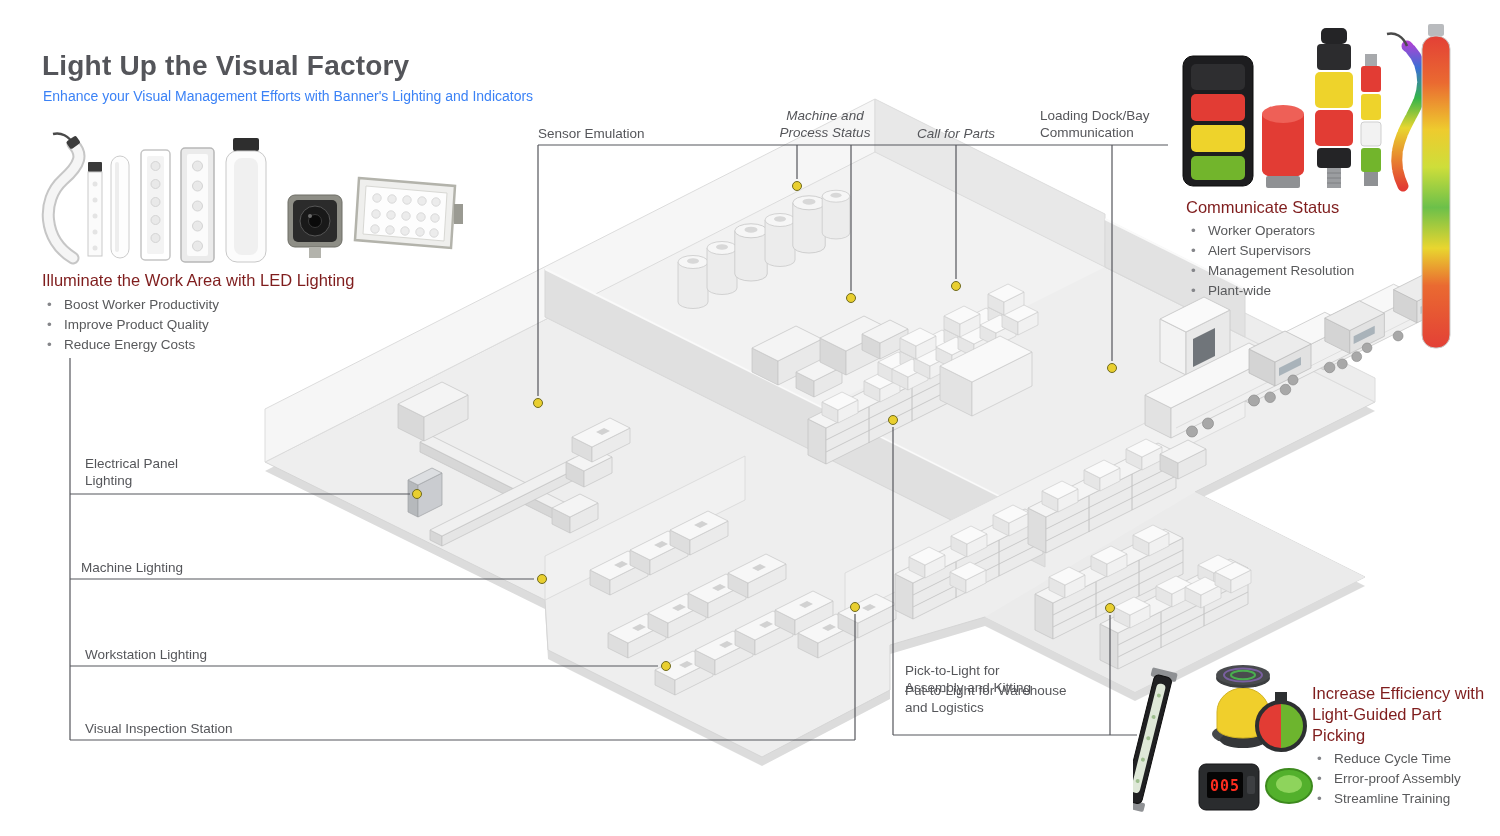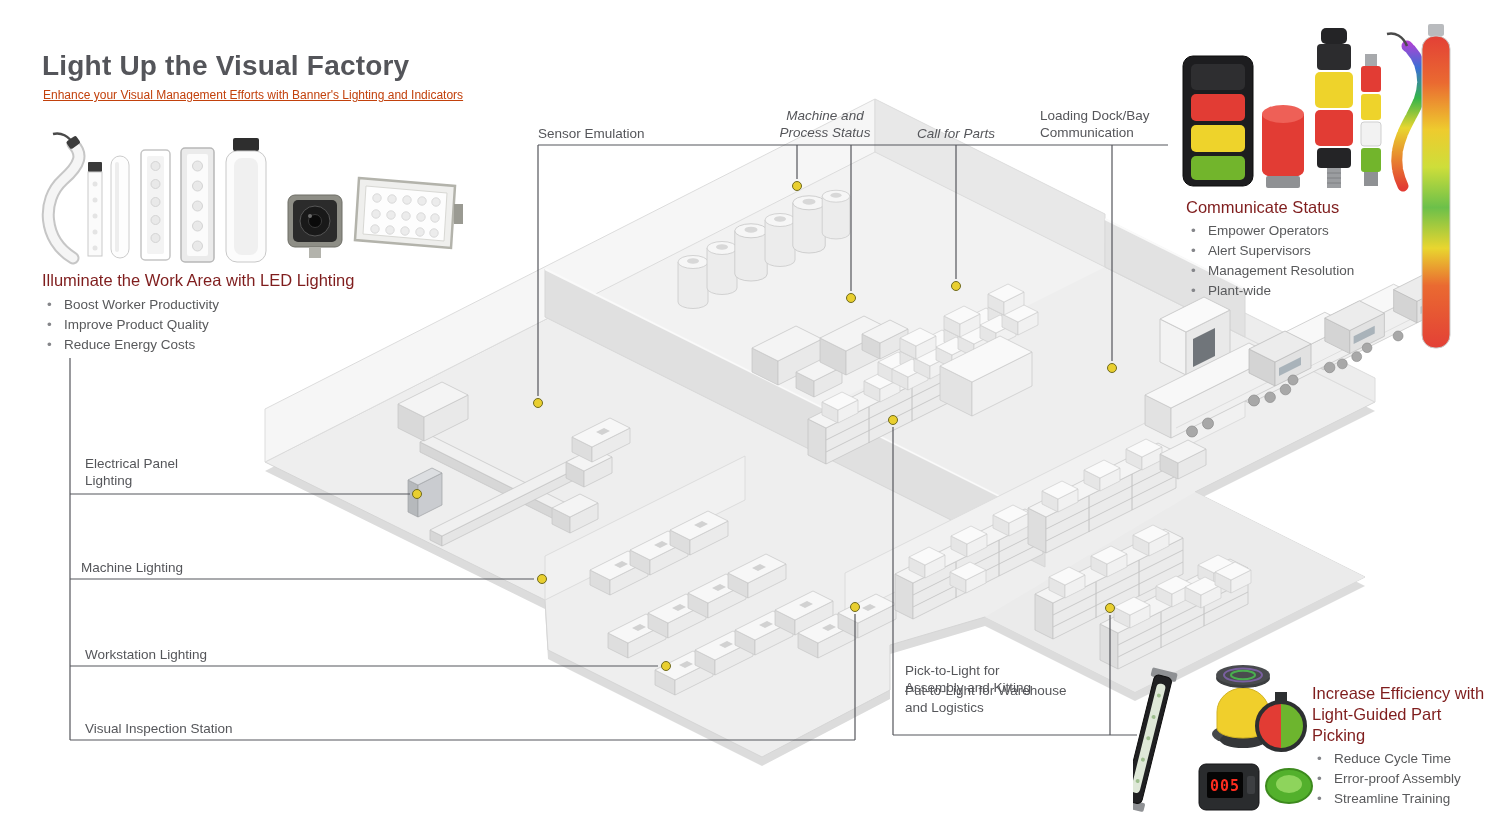--- a/index.html
+++ b/index.html
@@ -1,20 +1,20 @@
 <!DOCTYPE html>
 <html><head>
 <meta charset="utf-8">
 <style>
   html,body{margin:0;padding:0;background:#fff;}
   body{width:1500px;height:836px;overflow:hidden;font-family:"Liberation Sans",sans-serif;color:#58595b;}
   .stage{position:relative;width:1500px;height:836px;}
   .abs{position:absolute;}
   .title{left:42px;top:50px;font-size:28px;font-weight:700;color:#54555a;letter-spacing:.2px;}
-  .subtitle{left:43px;top:88px;font-size:12px;color:#c2410c;text-decoration:underline;}
+  .subtitle{left:43px;top:88px;font-size:14px;color:#3b82f6;}
   .h2{font-size:16.5px;color:#7f1d1d;}
   .bullets{display:flex;flex-direction:column;}
   .bullet{display:flex;font-size:13.5px;line-height:20px;}
   .bullet .bd{color:#85868a;width:17px;flex:none;}
   .lbl{font-size:13.5px;line-height:17px;color:#55565a;}
   .ctr{text-align:center;font-style:italic;}
   svg{display:block;}
   .z1{z-index:1}.z2{z-index:2}.z3{z-index:3}
 </style>
 </head>
@@ -392,21 +392,21 @@
     <g>
       <rect x="253" y="6" width="16" height="12" rx="2" fill="#b9bbbe"></rect>
       <rect x="247" y="18" width="28" height="312" rx="13" fill="url(#tubeGrad)" stroke="#c9c9c9"></rect>
     </g>
   </svg>
 
   <div class="abs z3 h2" style="left:1186px;top:198px">Communicate Status</div>
   <div class="abs z3 bullets" style="left:1191px;top:221px">
     <div class="bullet">
         <span class="bd">•</span>
-        <span>Empower Operators</span>
+        <span>Worker Operators</span>
       </div>
     <div class="bullet">
         <span class="bd">•</span>
         <span>Alert Supervisors</span>
       </div>
     <div class="bullet">
         <span class="bd">•</span>
         <span>Management Resolution</span>
       </div>
     <div class="bullet">

